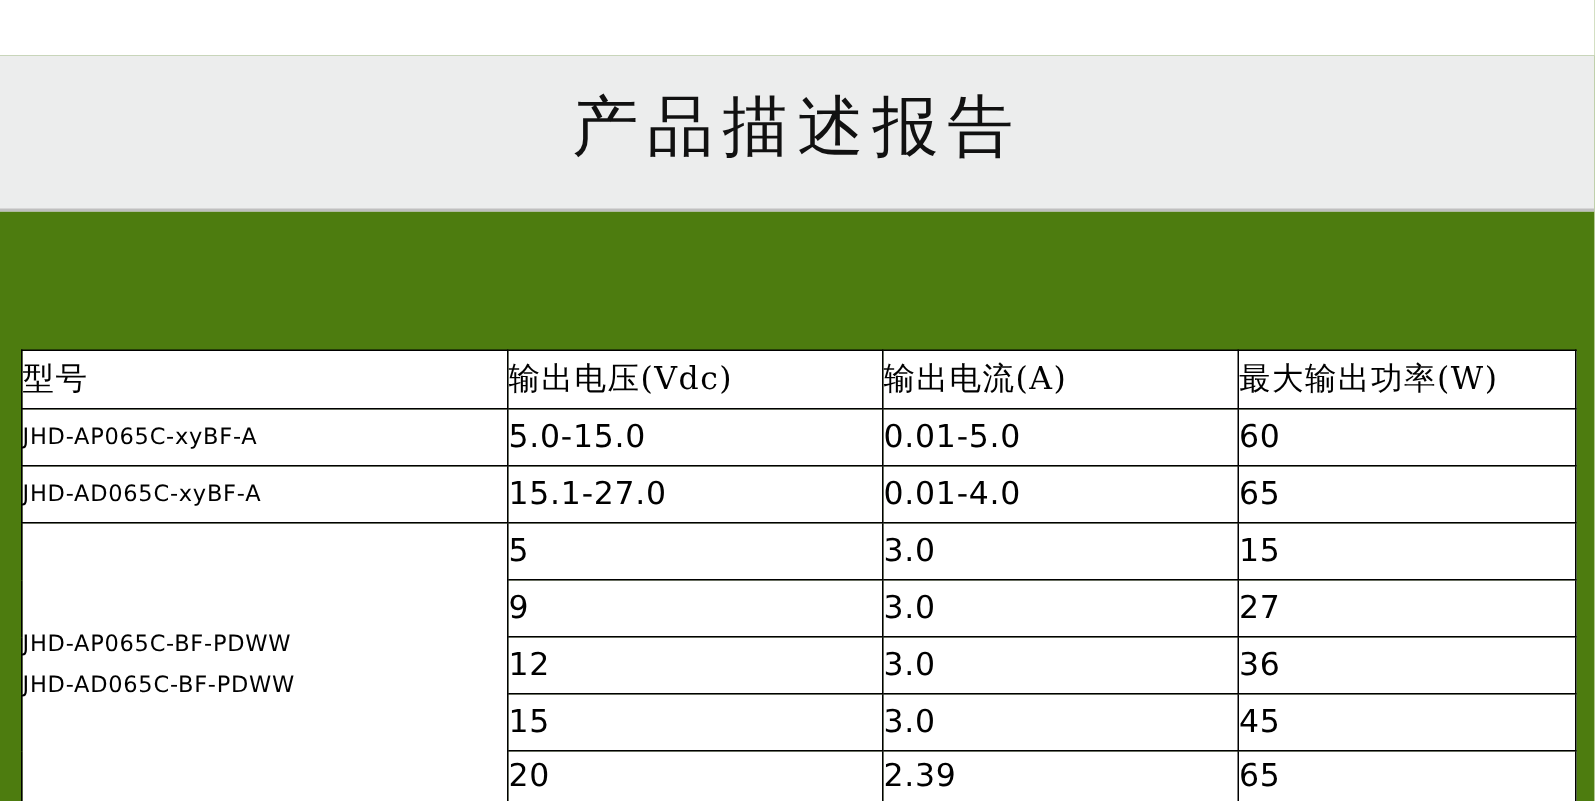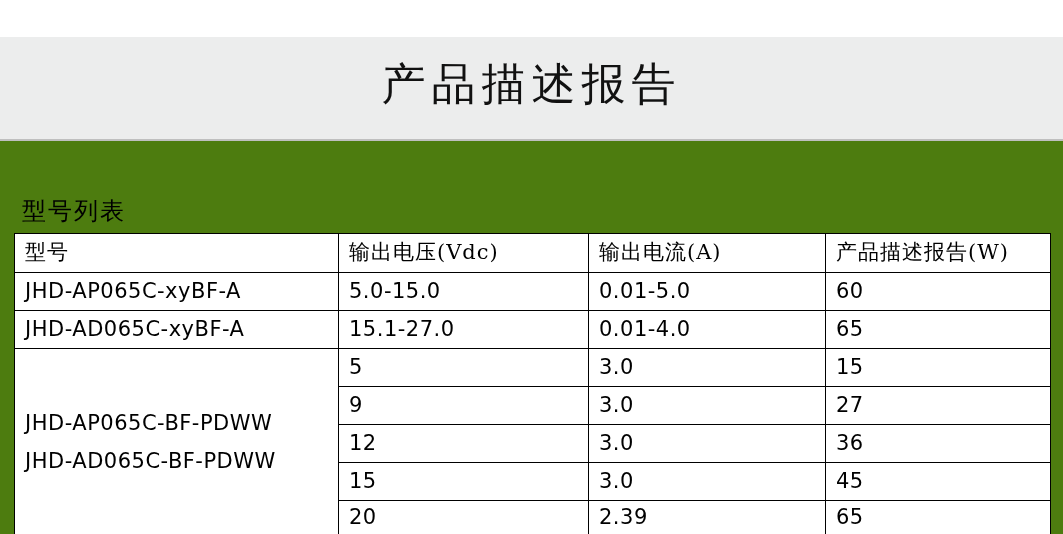--- a/index.html
+++ b/index.html
@@ -66,70 +66,69 @@
     font-size: 21px;
   }
   #spec-table col.c-model  { width: 324px; }
   #spec-table col.c-volt   { width: 250px; }
   #spec-table col.c-amp    { width: 237px; }
   #spec-table col.c-watt   { width: 225px; }
 
   #spec-table td,
   #spec-table th {
     border: 1px solid #000000;
-    padding: 4px 10px 6px 10px;
+    padding: 4px 10px 6px 0;
     vertical-align: middle;
     text-align: left;
     font-weight: 400;
     font-family: "DejaVu Sans", "Liberation Sans", sans-serif;
     letter-spacing: 0.5px;
     height: 38px;
     box-sizing: border-box;
     background: #ffffff;
   }
   #spec-table th {
     font-family: "DejaVu Serif", "Liberation Serif", serif;
     font-size: 21px;
     letter-spacing: 1px;
   }
   #spec-table td.model-cell {
-    font-size: 21px;
+    font-size: 15px;
     letter-spacing: 0.5px;
   }
   #spec-table td.group-cell {
     vertical-align: middle;
     line-height: 1.8;
   }
   .group-line { display: block; white-space: nowrap; }
   #spec-table tr.last-row td { border-bottom: 7px solid #ec4899; }
 </style>
 </head>
 <body>
 
 <div id="page">
 
   <div id="header-band">
     <div id="doc-title">产品描述报告</div>
   </div>
 
-  <div id="section-label">型号列表</div>
 
   <table id="spec-table">
     <colgroup>
       <col class="c-model">
         <col class="c-volt">
         <col class="c-amp">
         <col class="c-watt">
     </colgroup>
     <thead>
       <tr>
         <th>型号</th>
         <th>输出电压(Vdc)</th>
         <th>输出电流(A)</th>
-        <th>产品描述报告(W)</th>
+        <th>最大输出功率(W)</th>
       </tr>
     </thead>
     <tbody>
       <tr>
         <td class="model-cell">JHD-AP065C-xyBF-A</td>
         <td>5.0-15.0</td>
         <td>0.01-5.0</td>
         <td>60</td>
       </tr>
       <tr>

